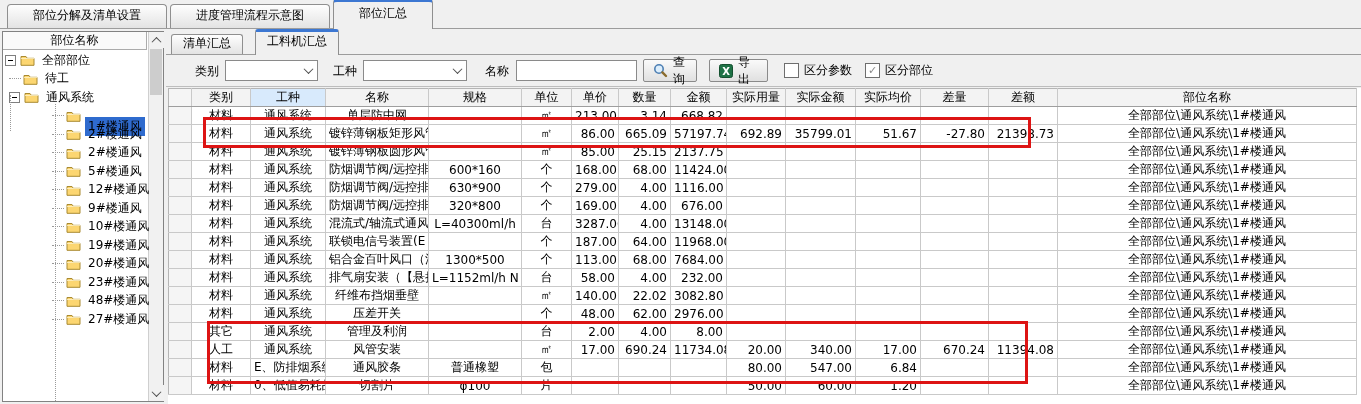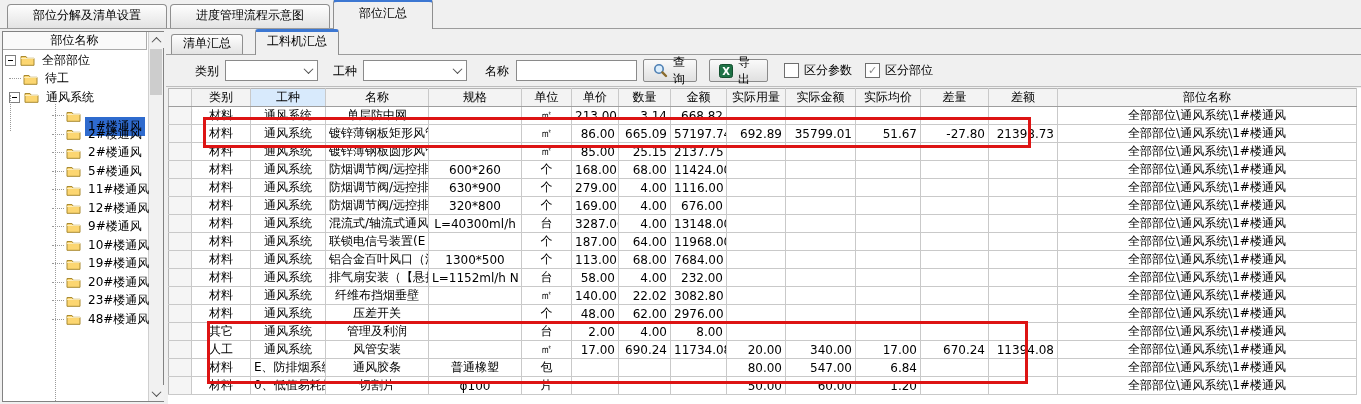--- a/index.html
+++ b/index.html
@@ -147,28 +147,20 @@
             <path d="M1 5 h13 v-0.8 H1 z" fill="#fff3c9"></path>
           </svg></span>
         <span class="tree-label">5#楼通风</span>
       </div>
       <div class="tree-node level2">
         <span class="stub"></span>
         <span class="folder"><svg width="15" height="12" viewBox="0 0 15 12">
             <path d="M1 2.5 h5 l1.3 1.8 H14 v7 H1 z" fill="#fcd671" stroke="#a98a31" stroke-width="1"></path>
             <path d="M1 5 h13 v-0.8 H1 z" fill="#fff3c9"></path>
           </svg></span>
-        <span class="tree-label">11#楼通风</span>
-      </div>
-      <div class="tree-node level2">
-        <span class="stub"></span>
-        <span class="folder"><svg width="15" height="12" viewBox="0 0 15 12">
-            <path d="M1 2.5 h5 l1.3 1.8 H14 v7 H1 z" fill="#fcd671" stroke="#a98a31" stroke-width="1"></path>
-            <path d="M1 5 h13 v-0.8 H1 z" fill="#fff3c9"></path>
-          </svg></span>
         <span class="tree-label">12#楼通风</span>
       </div>
       <div class="tree-node level2">
         <span class="stub"></span>
         <span class="folder"><svg width="15" height="12" viewBox="0 0 15 12">
             <path d="M1 2.5 h5 l1.3 1.8 H14 v7 H1 z" fill="#fcd671" stroke="#a98a31" stroke-width="1"></path>
             <path d="M1 5 h13 v-0.8 H1 z" fill="#fff3c9"></path>
           </svg></span>
         <span class="tree-label">9#楼通风</span>
       </div>
@@ -379,21 +371,21 @@
           <td class="r"></td>
           <td class="r"></td>
           <td class="r"></td>
           <td class="c">全部部位\通风系统\1#楼通风</td>
         </tr>
         <tr>
           <td class="indicator"></td>
           <td class="c">材料</td>
           <td class="c">通风系统</td>
           <td class="l">防烟调节阀/远控排烟阀</td>
-          <td class="c">600*260</td>
+          <td class="c">600*160</td>
           <td class="c">个</td>
           <td class="r">168.00</td>
           <td class="r">68.00</td>
           <td class="r">11424.00</td>
           <td class="r"></td>
           <td class="r"></td>
           <td class="r"></td>
           <td class="r"></td>
           <td class="r"></td>
           <td class="c">全部部位\通风系统\1#楼通风</td>

